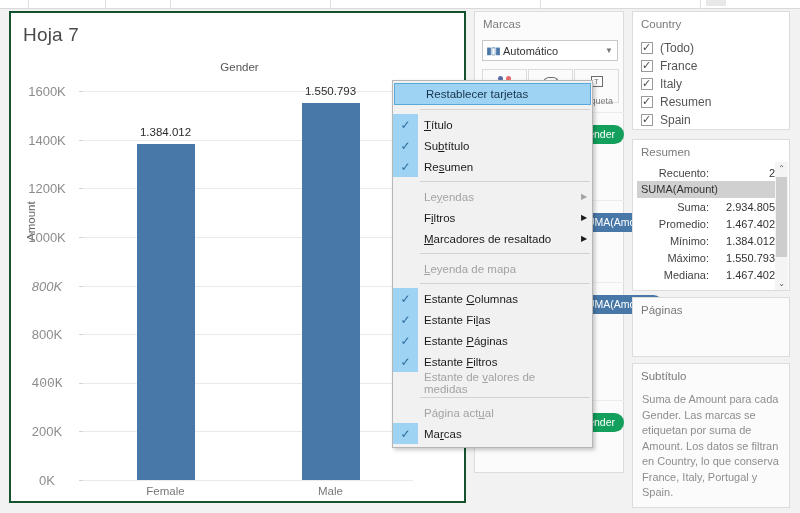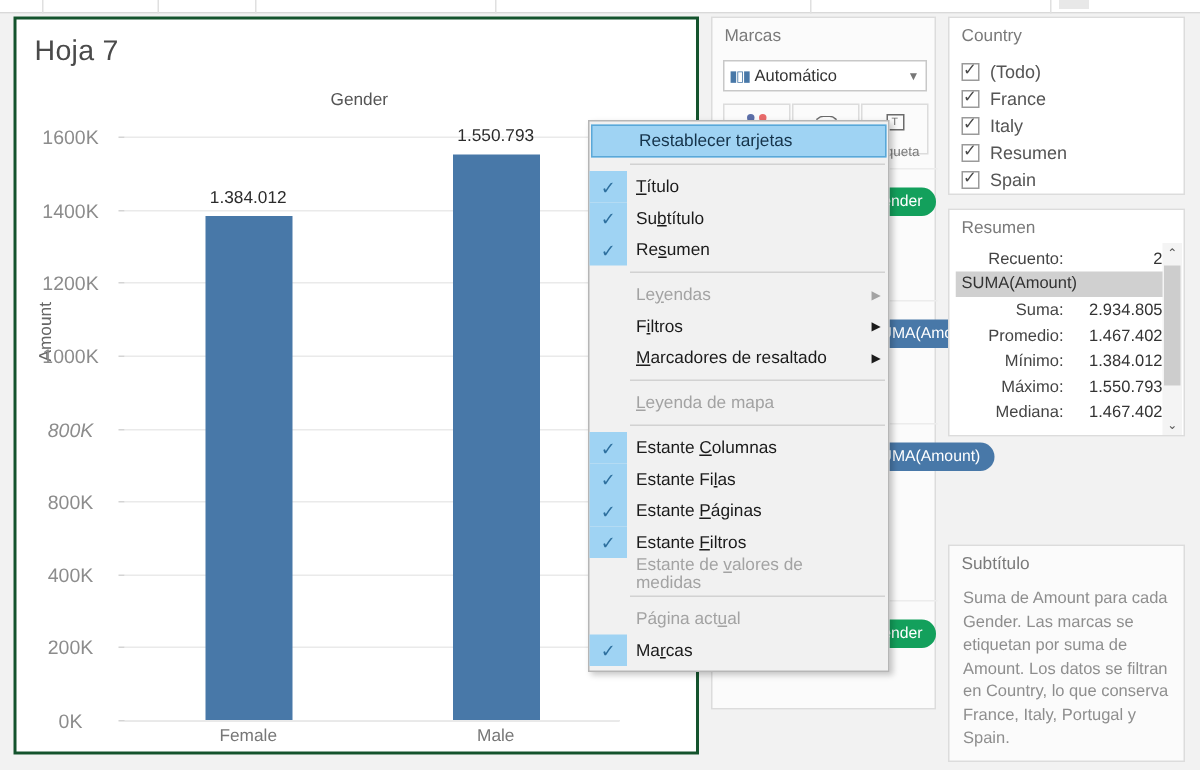--- a/index.html
+++ b/index.html
@@ -238,21 +238,21 @@
     <div class="axis-line-x"></div>
     <div class="plot" id="plot">
         <div class="gridline" style="top: 389px;"></div>
         <div class="tickmark" style="top: 389px;"></div>
         <div class="ytick" style="top: 389px;">0K</div>
         <div class="gridline" style="top: 340.375px;"></div>
         <div class="tickmark" style="top: 340.375px;"></div>
         <div class="ytick" style="top: 340.375px;">200K</div>
         <div class="gridline" style="top: 291.75px;"></div>
         <div class="tickmark" style="top: 291.75px;"></div>
-        <div class="ytick" style="top: 291.75px;">400K</div>
+        <div class="ytick" style="top: 291.75px; font-family: Liberation Mono, monospace;">400K</div>
         <div class="gridline" style="top: 243.125px;"></div>
         <div class="tickmark" style="top: 243.125px;"></div>
         <div class="ytick" style="top: 243.125px;">800K</div>
         <div class="gridline" style="top: 194.5px;"></div>
         <div class="tickmark" style="top: 194.5px;"></div>
         <div class="ytick" style="top: 194.5px; font-style: italic;">800K</div>
         <div class="gridline" style="top: 145.875px;"></div>
         <div class="tickmark" style="top: 145.875px;"></div>
         <div class="ytick" style="top: 145.875px;">1000K</div>
         <div class="gridline" style="top: 97.25px;"></div>
@@ -371,20 +371,23 @@
           <span class="res-val">1.467.402</span>
         </div>
       </div>
     <div class="vscroll">
       <div class="arrow up">⌃</div>
       <div class="thumb"></div>
       <div class="arrow down">⌄</div>
     </div>
   </div>
 
+  <div class="card" id="paginas-card">
+    <div class="card-title">Páginas</div>
+  </div>
 
   <div class="card" id="subtitulo-card">
     <div class="card-title">Subtítulo</div>
     <div class="sub-body">Suma de Amount para cada Gender.  Las marcas se etiquetan por suma de Amount. Los datos se filtran en Country, lo que conserva France, Italy, Portugal y Spain.</div>
   </div>
 
   <div id="ctx-menu">
       <div class="mi highlight">
         <div class="check-cell"></div>
         <div class="mi-label">Restablecer tarjetas</div>

